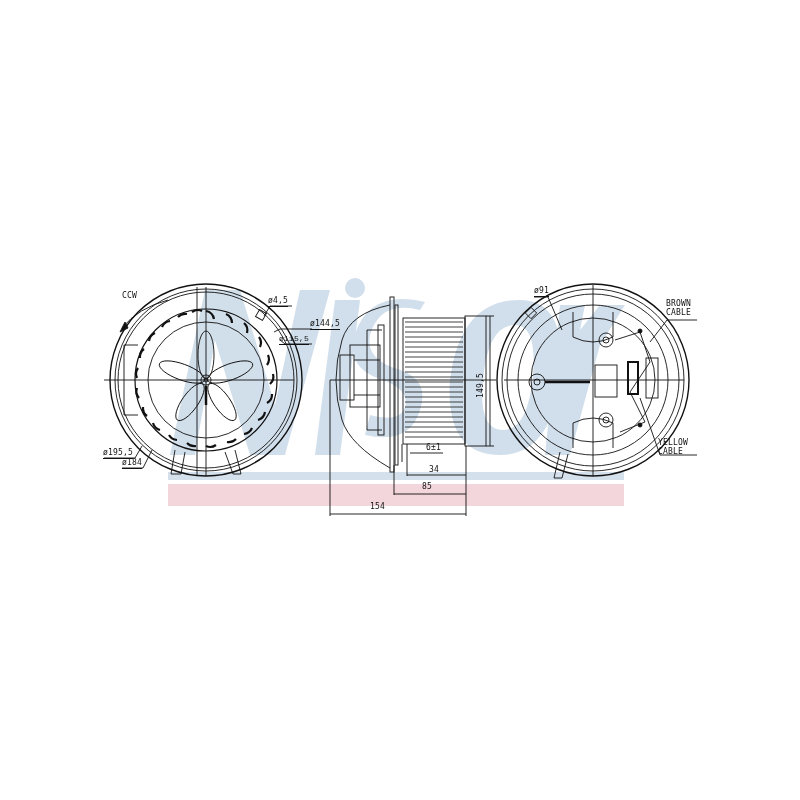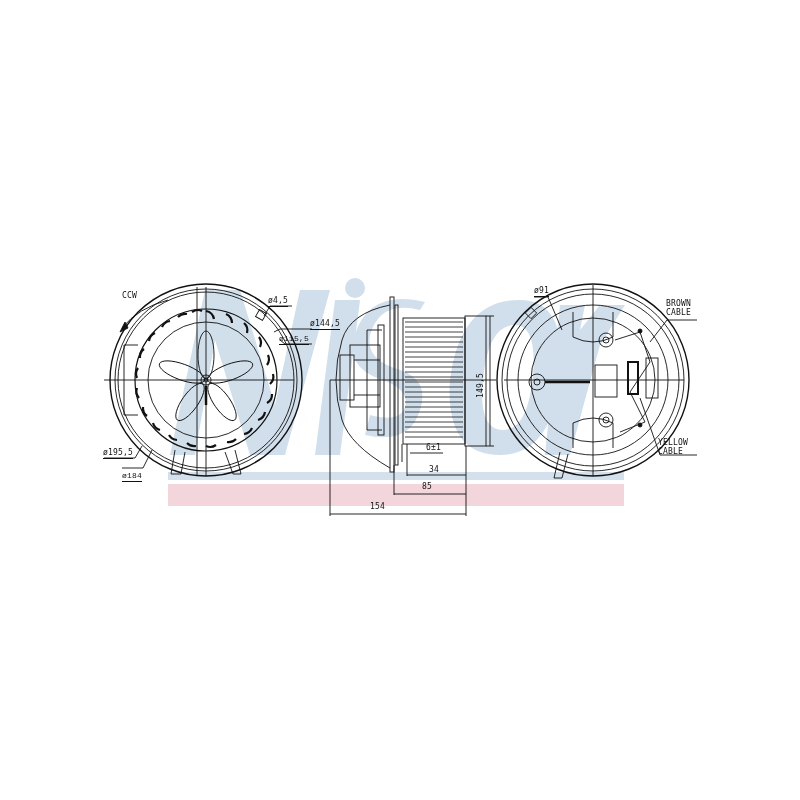--- a/index.html
+++ b/index.html
@@ -180,21 +180,21 @@
     <polyline points="697,320 667,320 650,342"></polyline>
     <polyline points="640,398 660,455 697,455"></polyline>
   </g>
 </svg>
 
 <div class="lbl" style="left:122px;top:292px;">CCW</div>
 <div class="lbl underline" style="left:268px;top:297px;">ø4,5</div>
 <div class="lbl underline" style="left:292px;top:320px;margin-left:18px;">ø144,5</div>
 <div class="lbl underline" style="left:279px;top:335px;font-family:Liberation Mono, monospace;">ø115,5</div>
 <div class="lbl underline" style="left:103px;top:449px;">ø195,5</div>
-<div class="lbl underline" style="left:122px;top:472px;font-family:Liberation Mono, monospace;">ø184</div>
+<div class="lbl underline" style="left:122px;top:459px;">ø184</div>
 
 <div class="lbl vert" style="left:477px;top:398px;">149,5</div>
 <div class="lbl" style="left:426px;top:444px;">6±1</div>
 <div class="lbl" style="left:429px;top:466px;">34</div>
 <div class="lbl" style="left:422px;top:483px;">85</div>
 <div class="lbl" style="left:370px;top:503px;">154</div>
 
 <div class="lbl underline" style="left:534px;top:287px;">ø91</div>
 <div class="lbl center" style="left:666px;top:300px;width:34px;">
   <div>BROWN</div>

